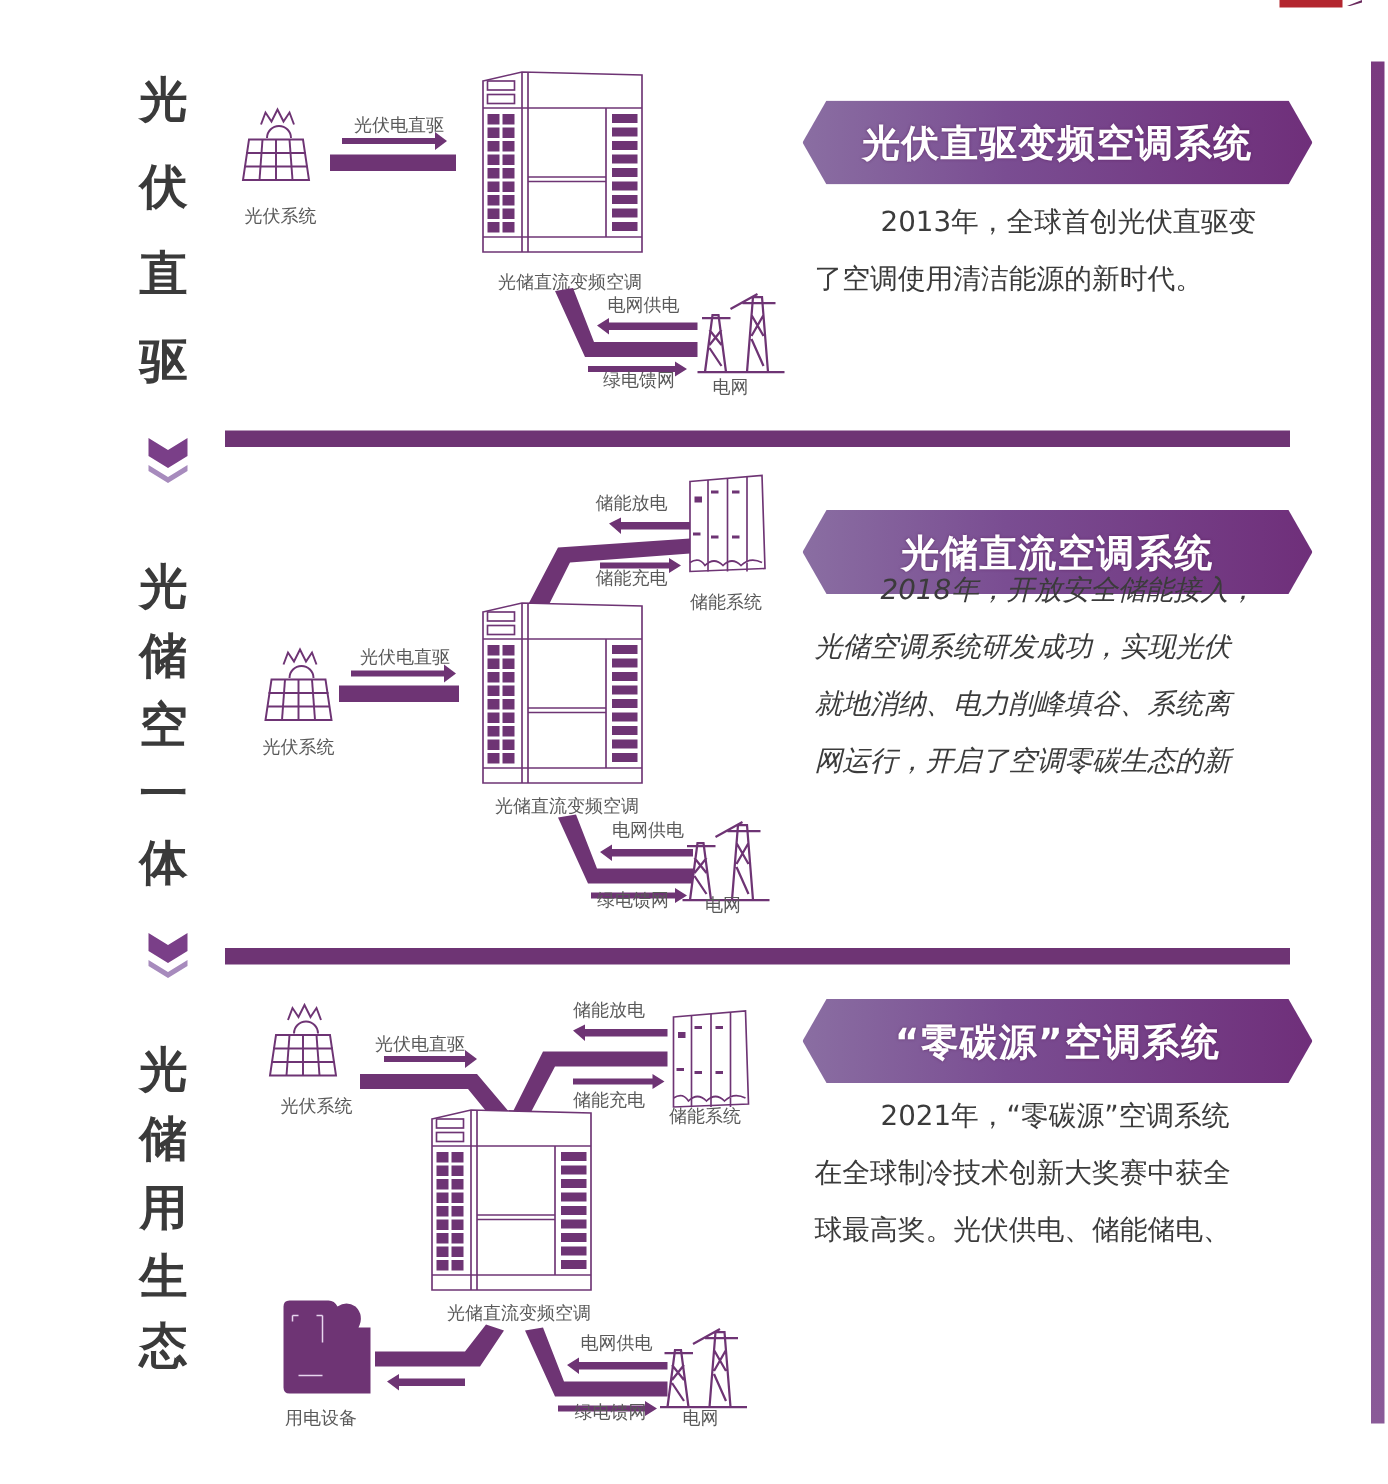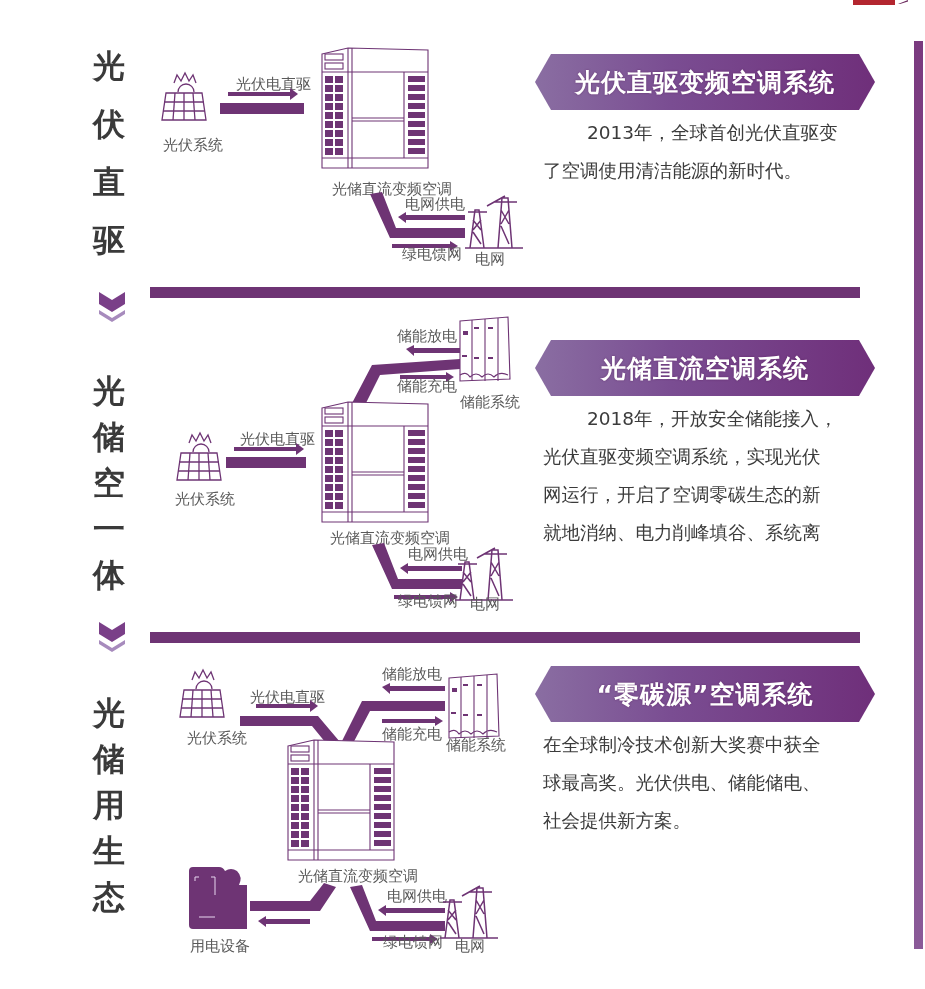--- a/index.html
+++ b/index.html
@@ -20,21 +20,21 @@
   .banner { width:340px; height:56px; left:535px;
             clip-path:polygon(16px 0, calc(100% - 16px) 0, 100% 50%, calc(100% - 16px) 100%, 16px 100%, 0 50%);
             background:linear-gradient(90deg,#8a6ea2 0%,#7a4d92 40%,#6f2f7a 100%);
             display:flex; align-items:center; justify-content:center;
             color:#fff; font-weight:bold; font-size:25px; letter-spacing:1px;
             text-shadow:0 0 2px rgba(80,20,80,.6); }
 
   .desc { left:543px; width:320px; font-size:18.5px; line-height:38px; color:#3b3b3b; }
   .desc .indent { display:inline-block; width:44px; }
 
-  .lbl { font-size:15px; color:#5a5a5a; white-space:nowrap; }
+  .lbl { font-size:12px; color:#5a5a5a; white-space:nowrap; }
   .diagram svg { overflow:visible; }
 </style>
 </head>
 <body>
 
 <div class="abs corner-tab"></div>
 <div class="abs corner-tab2"></div>
 <div class="abs right-rule"></div>
 
 <div class="abs vcol" style="top:45px;">
@@ -122,24 +122,24 @@
   <svg class="abs" style="left:315px; top:150px;" width="60" height="60">
     <g stroke="#6e3474" stroke-width="1.5" fill="none">
       <path d="M5 58 L10 20 L14 20 L19 58 M3 22 L22 22 M8 30 L16 40 M16 30 L8 40 M8 42 L16 54"></path>
       <path d="M33 58 L37 8 L43 8 L47 58 M30 12 L52 12 M36 20 L44 34 M44 20 L36 34 M36 36 L44 54 M22 16 L40 6"></path>
       <line x1="0" y1="58" x2="58" y2="58"></line>
     </g>
   </svg>
   <div class="abs lbl" style="left:325px; top:210px;">电网</div>
 </div>
 
-<div class="abs banner" style="top:54px;">
+<div class="abs banner" style="top:67px;">
   <span>光伏直驱变频空调系统</span>
 </div>
-<div class="abs desc" style="top:114px;">
+<div class="abs desc" style="top:130px;">
   <div><span class="indent"></span><span>2013年，全球首创光伏直驱变</span></div>
   <div>了空调使用清洁能源的新时代。</div>
 </div>
 
 <svg class="abs chev" style="top:290px;" viewBox="0 0 30 34">
   <polygon points="2,2 15,10 28,2 28,14 15,22 2,14" fill="#7a3f88"></polygon>
   <polygon points="2,20 15,28 28,20 28,24 15,32 2,24" fill="#a78bbd"></polygon>
 </svg>
 <div class="abs divider" style="top:287px;"></div>
 
@@ -257,25 +257,25 @@
       <path d="M33 58 L37 8 L43 8 L47 58 M30 12 L52 12 M36 20 L44 34 M44 20 L36 34 M36 36 L44 54 M22 16 L40 6"></path>
       <line x1="0" y1="58" x2="58" y2="58"></line>
     </g>
   </svg>
   <div class="abs lbl" style="left:320px; top:290px;">电网</div>
 </div>
 
 <div class="abs banner" style="top:320px;margin-top:20px;">
   <span>光储直流空调系统</span>
 </div>
-<div class="abs desc" style="top:400px;">
+<div class="abs desc" style="top:375px;font-style:italic;">
   <div><span class="indent"></span><span>2018年，开放安全储能接入，</span></div>
-  <div>光伏直驱变频空调系统，实现光伏</div>
+  <div>光储空调系统研发成功，实现光伏</div>
+  <div>就地消纳、电力削峰填谷、系统离</div>
   <div>网运行，开启了空调零碳生态的新</div>
-  <div>就地消纳、电力削峰填谷、系统离</div>
 </div>
 
 <svg class="abs chev" style="top:620px;" viewBox="0 0 30 34">
   <polygon points="2,2 15,10 28,2 28,14 15,22 2,14" fill="#7a3f88"></polygon>
   <polygon points="2,20 15,28 28,20 28,24 15,32 2,24" fill="#a78bbd"></polygon>
 </svg>
 <div class="abs divider" style="top:632px;"></div>
 
 <div class="abs vcol" style="top:692px;">
   <span style="height:46px">光</span>
@@ -405,16 +405,16 @@
       <line x1="0" y1="58" x2="58" y2="58"></line>
     </g>
   </svg>
   <div class="abs lbl" style="left:305px; top:292px;">电网</div>
 </div>
 
 <div class="abs banner" style="top:666px;">
   <span>“零碳源”空调系统</span>
 </div>
 <div class="abs desc" style="top:726px;">
+  <div><span class="indent"></span><span>2021年，“零碳源”空调系统</span></div>
   <div>在全球制冷技术创新大奖赛中获全</div>
   <div>球最高奖。光伏供电、储能储电、</div>
-  <div>社会提供新方案。</div>
 </div>
 
 </body></html>

